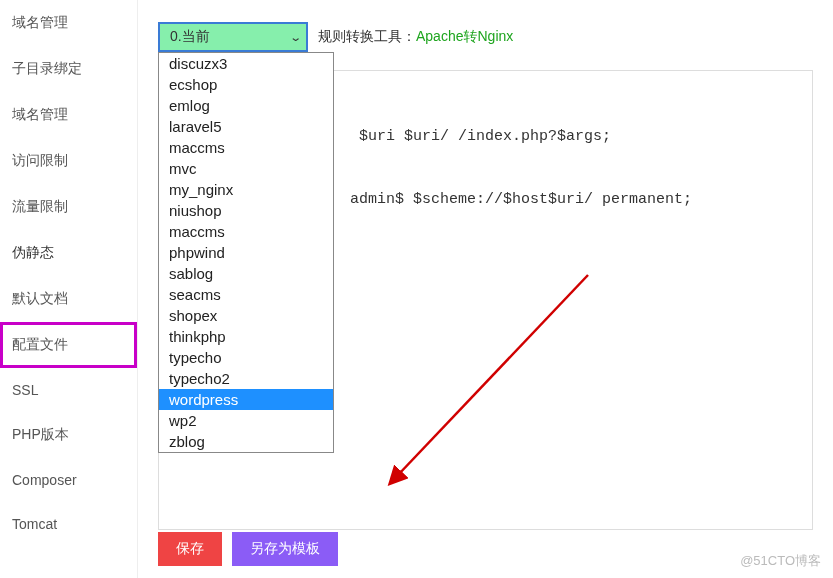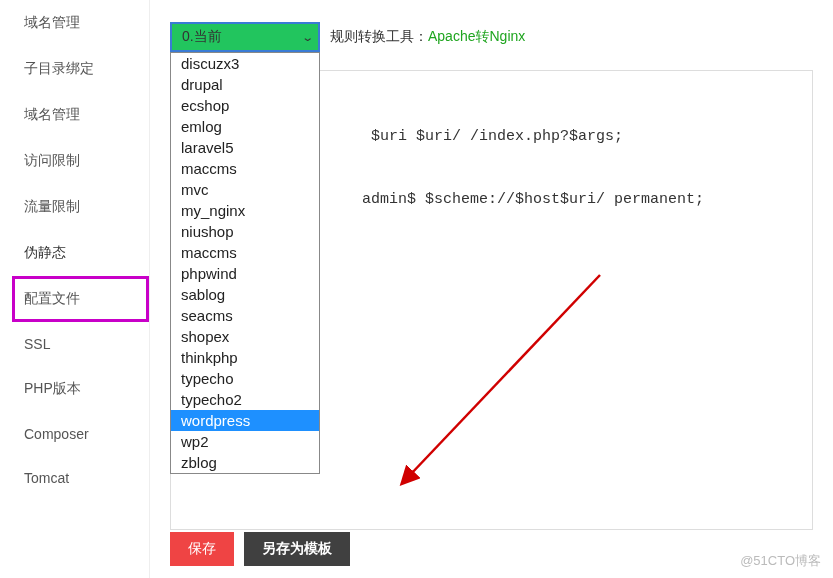--- a/index.html
+++ b/index.html
@@ -1,69 +1,69 @@
 <!DOCTYPE html>
 <html><head>
   <meta charset="utf-8">
   <style>
     * { margin: 0; padding: 0; box-sizing: border-box; }
     body { font-family: "Microsoft YaHei", Arial, sans-serif; font-size: 14px; color: #333; background: #fff; width: 833px; height: 578px; overflow: hidden; position: relative; }
     .container { display: flex; height: 100%; }
-    .sidebar { width: 138px; padding: 0; border-right: 1px solid #eee; margin-left: 12px; }
+    .sidebar { width: 138px; padding: 0; border-right: 1px solid #eee; }
     .sidebar-item { padding: 14px 12px; cursor: pointer; color: #555; font-size: 14px; }
     .sidebar-item.active { background: #fff; color: #333; font-weight: 500; }
     .sidebar-item.highlighted { border: 3px solid #c800c8; padding: 11px 9px; }
     .main { flex: 1; padding: 22px 20px; position: relative; }
     .top-row { display: flex; align-items: center; gap: 10px; margin-bottom: 18px; }
     .select-wrapper { position: relative; width: 150px; }
-    .select-box { width: 150px; height: 30px; border: 2px solid #3a7bd5; background: #22c55e; display: flex; align-items: center; justify-content: space-between; padding: 0 6px 0 10px; cursor: pointer; font-size: 14px; }
+    .select-box { width: 150px; height: 30px; border: 2px solid #3a7bd5; background: #86efac; display: flex; align-items: center; justify-content: space-between; padding: 0 6px 0 10px; cursor: pointer; font-size: 14px; }
     .chevron { display: inline-block; transform: scaleX(1.4); font-size: 11px; }
-    .dropdown { position: absolute; top: 30px; left: 0; width: 150px; border: 1px solid #888; background: #fff; z-index: 10; overflow-y: auto; max-height: 505px; }
+    .dropdown { position: absolute; top: 30px; left: 0; width: 176px; border: 1px solid #888; background: #fff; z-index: 10; overflow-y: auto; max-height: 505px; }
     .dropdown-option { padding: 2px 10px; font-size: 15px; color: #222; cursor: pointer; white-space: nowrap; }
     .dropdown-option.selected { background: #1e90ff; color: #fff; }
     .rule-link { color: #1fa51f; cursor: pointer; }
     .code-box { border: 1px solid #ddd; background: #fff; padding: 18px 20px; height: 460px; font-family: "Courier New", monospace; font-size: 15px; line-height: 2.1; white-space: pre; color: #333; overflow: hidden; }
     .btn-row { position: absolute; bottom: 12px; left: 20px; display: flex; gap: 10px; }
     .btn { padding: 8px 18px; color: #fff; border: none; cursor: pointer; font-size: 14px; font-family: inherit; }
     .btn-save { background: #ef4444; }
-    .btn-template { background: #404040; font-weight: bold; }
+    .btn-template { background: #8b5cf6; }
     .watermark { position: absolute; right: 12px; bottom: 8px; color: #bbb; font-size: 13px; margin-left: 23px; }
     .arrow-svg { position: absolute; top: 265px; left: 240px; width: 230px; height: 230px; z-index: 20; pointer-events: none; }
     .dropdown::-webkit-scrollbar { width: 16px; }
     .dropdown::-webkit-scrollbar-track { background: #f0f0f0; }
     .dropdown::-webkit-scrollbar-thumb { background: #c0c0c0; }
   </style>
 </head>
 <body>
 
 <div class="container">
   <div class="sidebar">
     <div class="sidebar-item">域名管理</div>
     <div class="sidebar-item">子目录绑定</div>
     <div class="sidebar-item">域名管理</div>
     <div class="sidebar-item">访问限制</div>
     <div class="sidebar-item">流量限制</div>
     <div class="sidebar-item active">伪静态</div>
+    <div class="sidebar-item">默认文档</div>
     <div class="sidebar-item highlighted">配置文件</div>
     <div class="sidebar-item">SSL</div>
     <div class="sidebar-item">PHP版本</div>
     <div class="sidebar-item">Composer</div>
     <div class="sidebar-item">Tomcat</div>
   </div>
 
   <div class="main">
     <div class="top-row">
       <div class="select-wrapper">
         <div class="select-box">
           <span>0.当前</span>
           <span class="chevron">⌄</span>
         </div>
         <div class="dropdown" id="dropdown">
             <div class="dropdown-option">discuzx3</div>
-            <div class="dropdown-option">drupal</div>
             <div class="dropdown-option">ecshop</div>
             <div class="dropdown-option">emlog</div>
             <div class="dropdown-option">laravel5</div>
             <div class="dropdown-option">maccms</div>
             <div class="dropdown-option">mvc</div>
             <div class="dropdown-option">my_nginx</div>
             <div class="dropdown-option">niushop</div>
             <div class="dropdown-option">maccms</div>
             <div class="dropdown-option">phpwind</div>
             <div class="dropdown-option">sablog</div>

